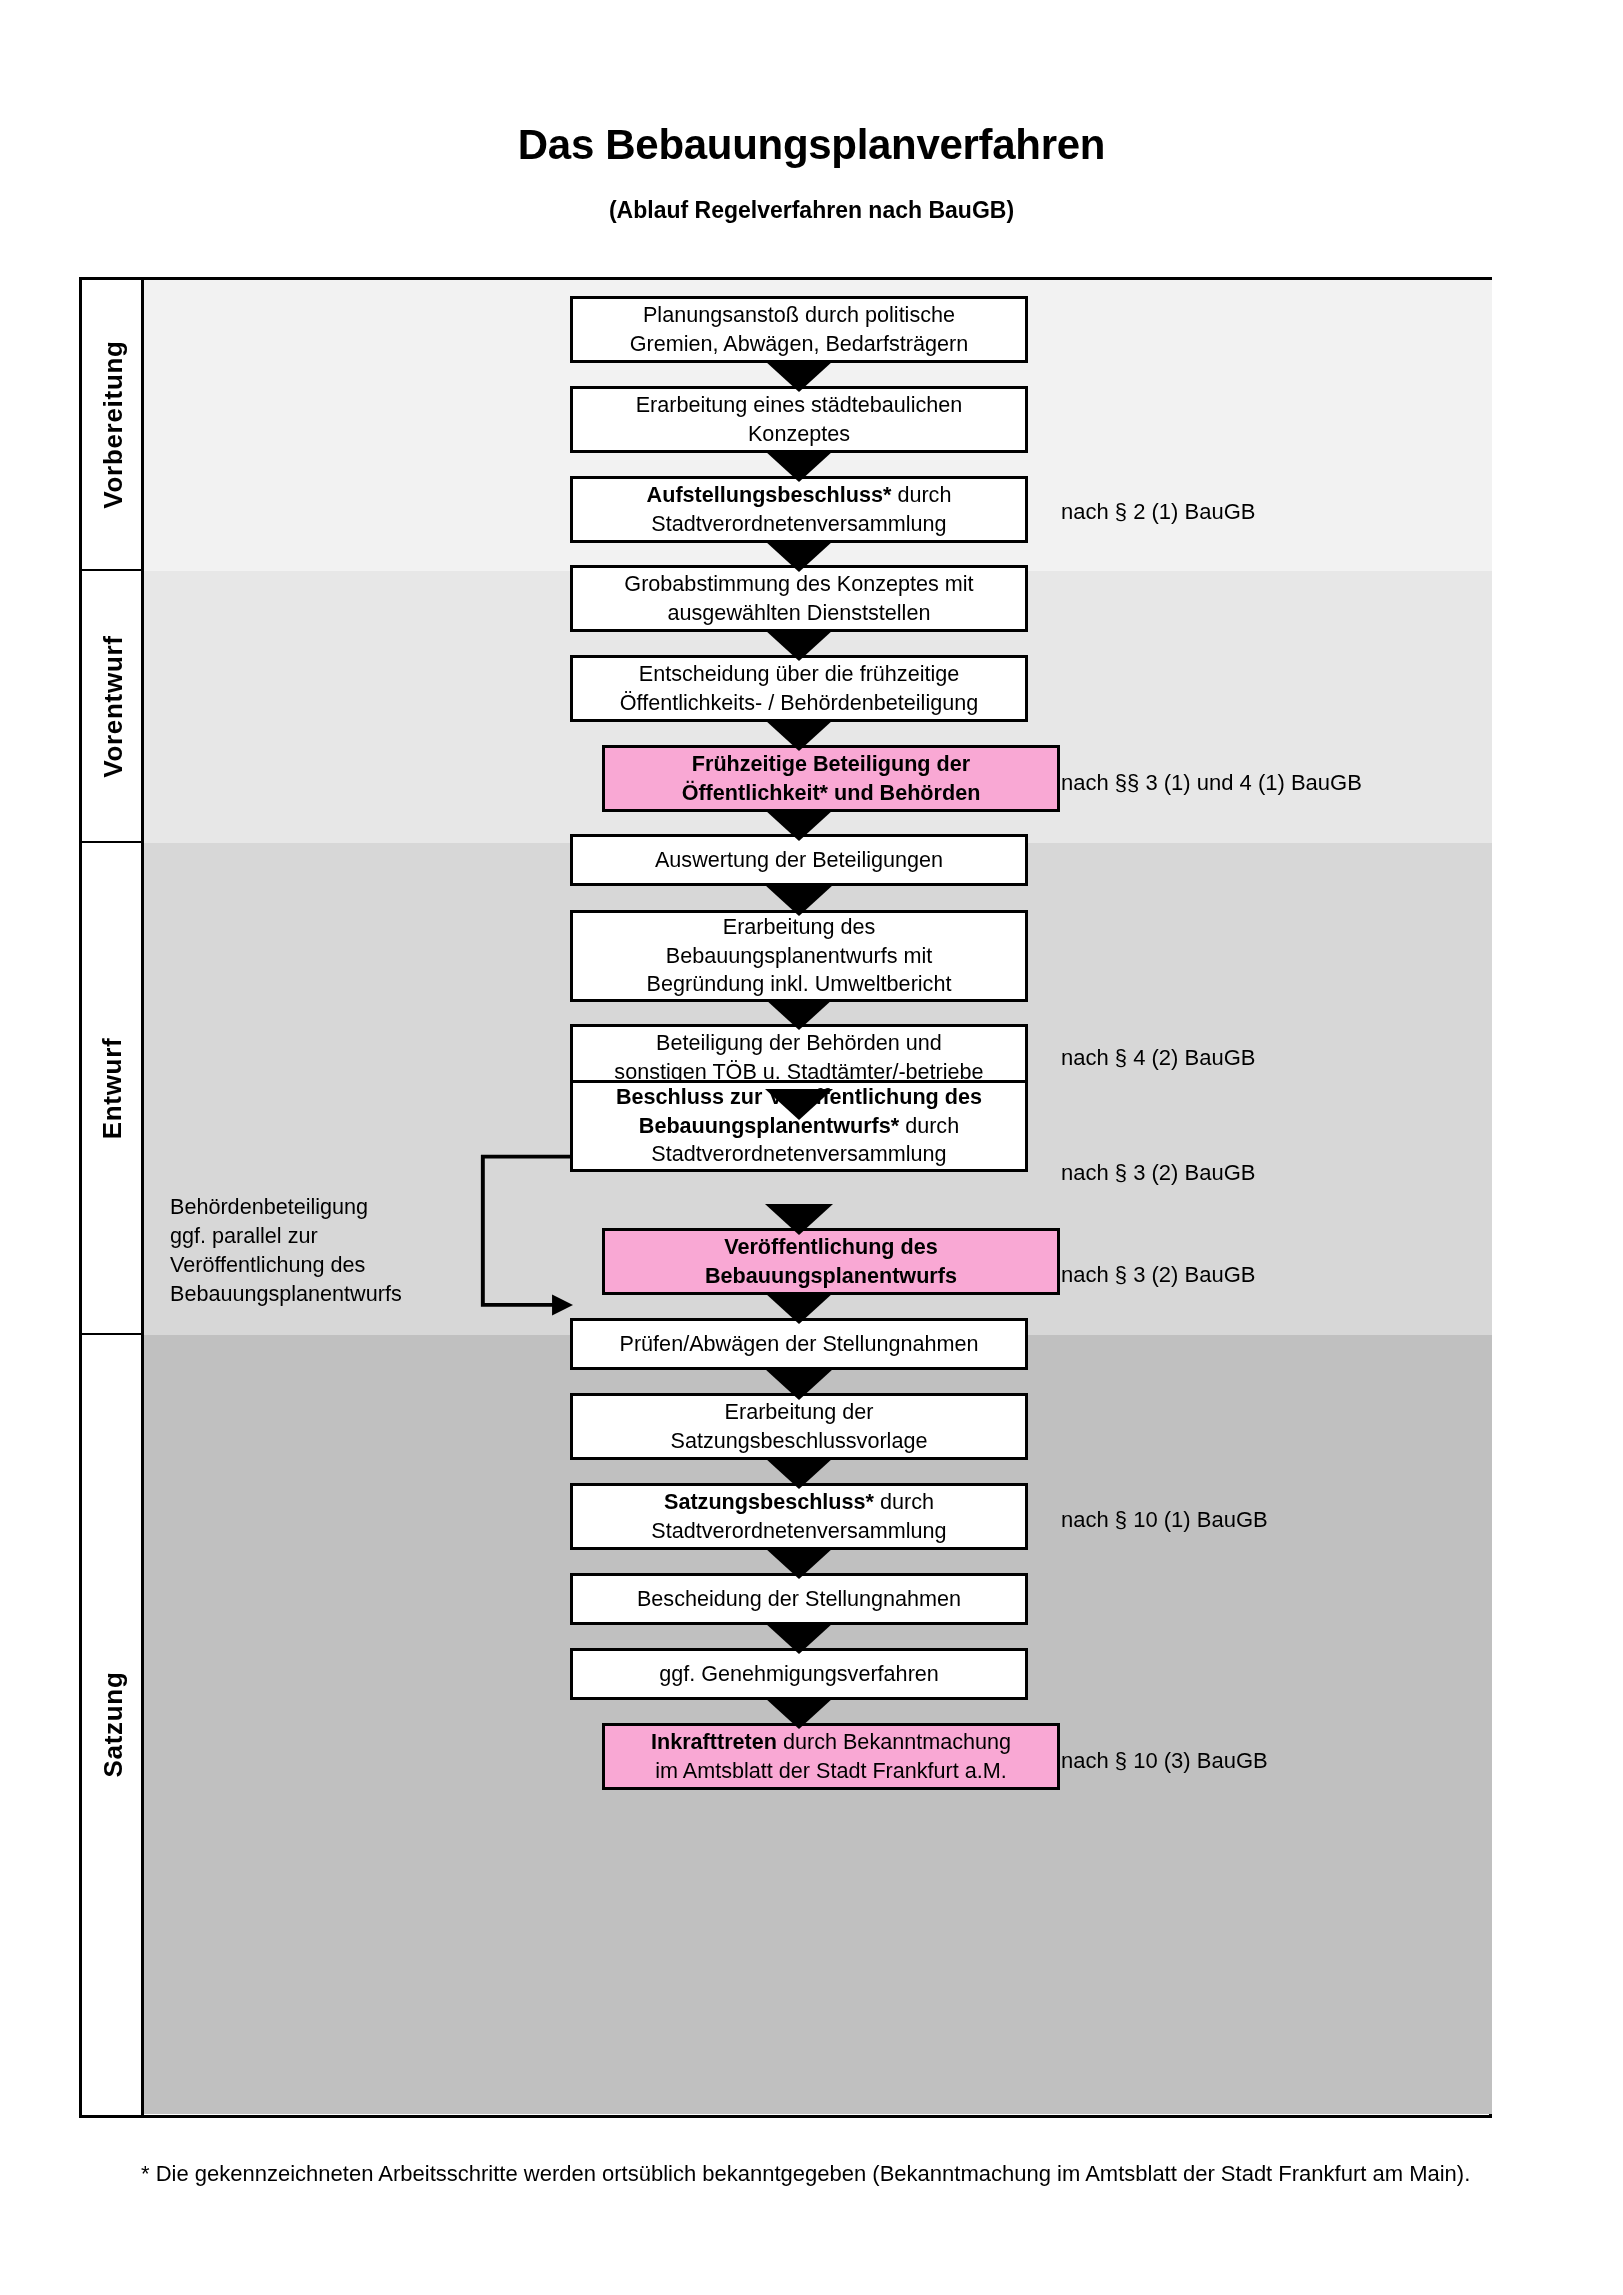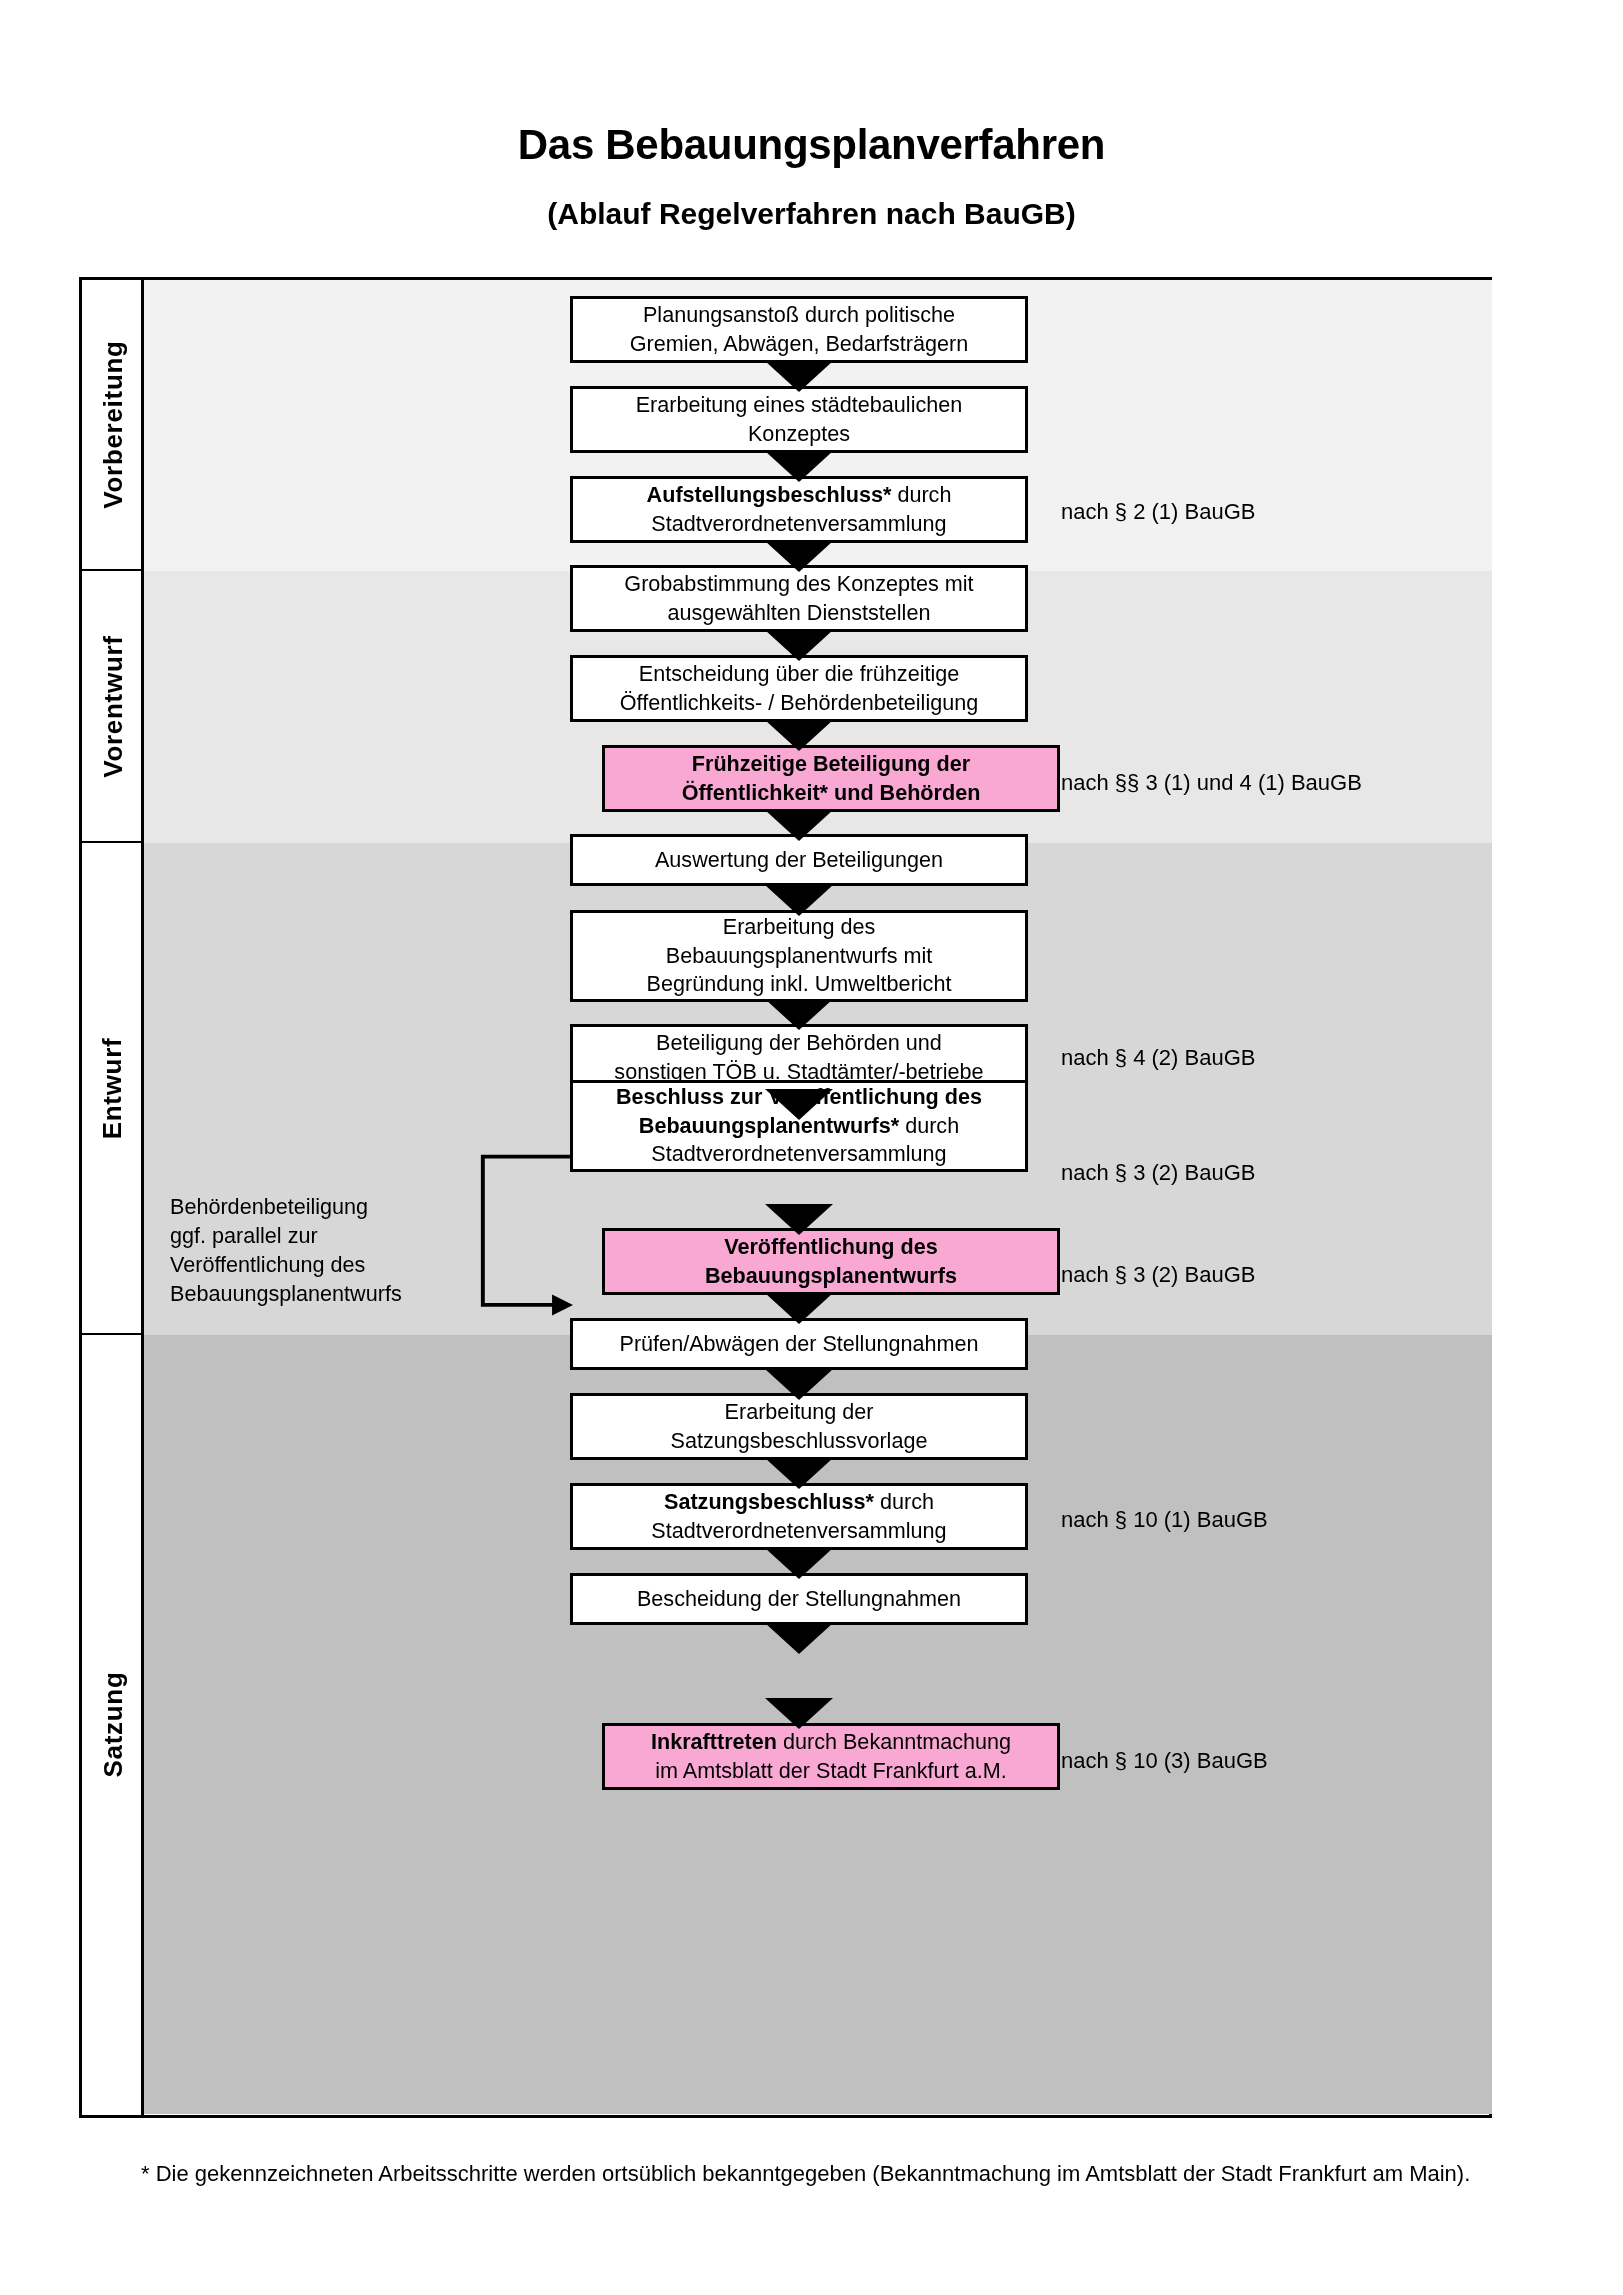--- a/index.html
+++ b/index.html
@@ -19,21 +19,21 @@
   }
   #main-title {
     text-align: center;
     font-size: 42px;
     font-weight: bold;
     padding-top: 121px;
     letter-spacing: -0.3px;
   }
   #sub-title {
     text-align: center;
-    font-size: 30px;
+    font-size: 23px;
     font-weight: bold;
     padding-top: 27.5px;
   }
 
   
   #frame {
     position: absolute;
     left: 79px;
     top: 277px;
     width: 1413px;
@@ -293,20 +293,23 @@
       <div>Stadtverordnetenversammlung</div>
     </div>
   </div>
   <div class="arrow" style="left:683px;top:1268px;border-top:31px solid #000;"></div>
 
   <div class="node" style="top:1293px;height:52px;justify-content:center;">
     <div>Bescheidung der Stellungnahmen</div>
   </div>
   <div class="arrow" style="left:683px;top:1343px;border-top:31px solid #000;"></div>
 
+  <div class="node" style="top:1368px;height:52px;">
+    <div>ggf. Genehmigungsverfahren</div>
+  </div>
   <div class="arrow" style="left:683px;top:1418px;border-top:31px solid #000;"></div>
 
   <div class="node blue" style="top:1443px;height:67px;">
     <div>
       <div><b>Inkrafttreten</b> durch Bekanntmachung</div>
       <div>im Amtsblatt der Stadt Frankfurt a.M.</div>
     </div>
   </div>
 
   <div class="anno" style="top:219px;">nach § 2 (1) BauGB</div>

